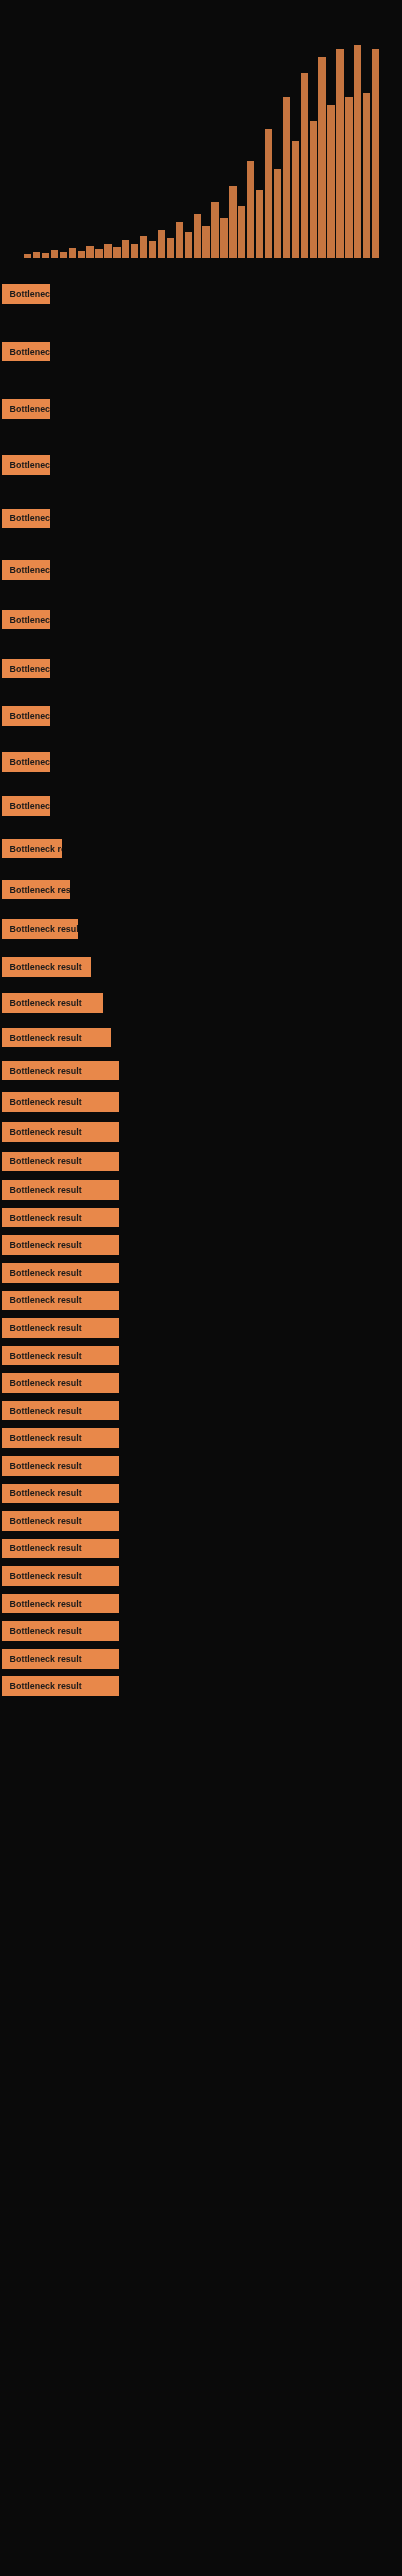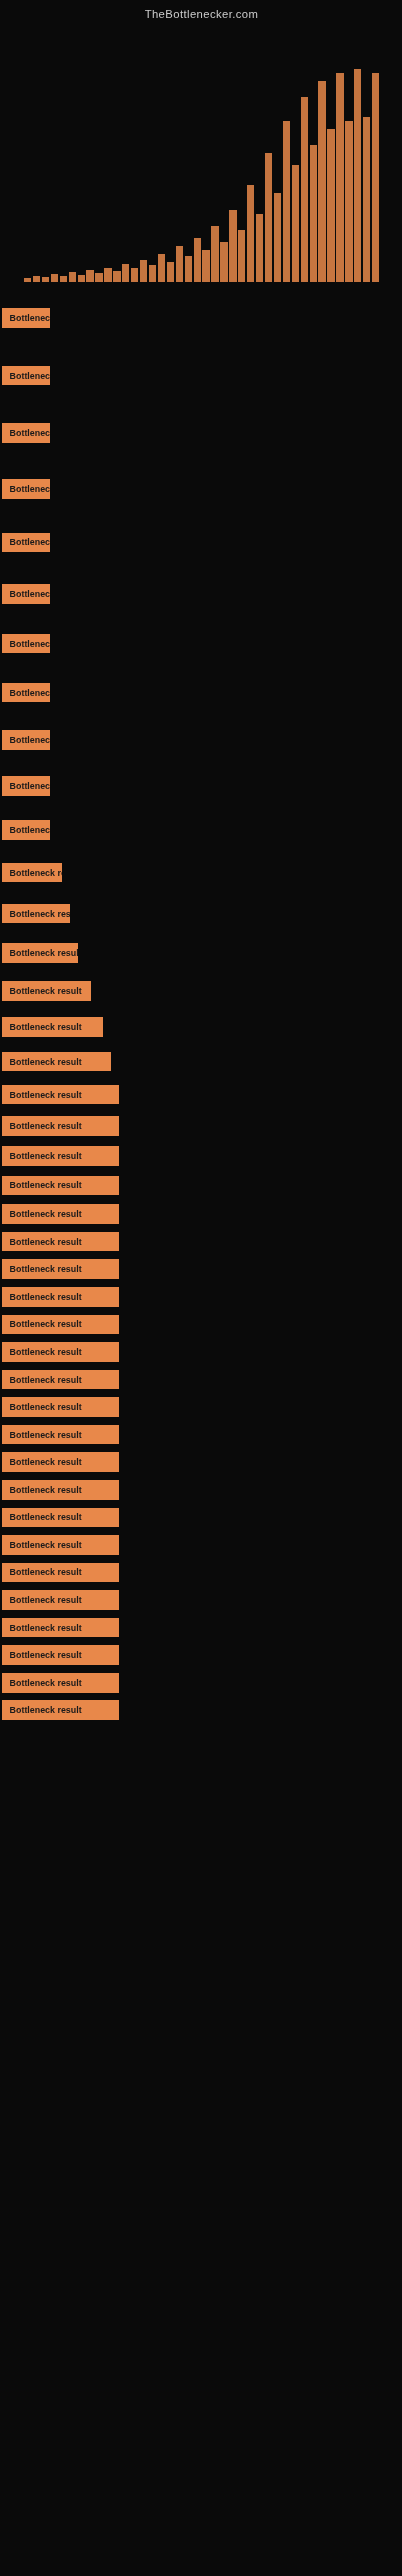--- a/index.html
+++ b/index.html
@@ -88,23 +88,20 @@
     .badge-w11 { width: 76px; overflow: hidden; }
     .badge-w12 { width: 89px; overflow: hidden; }
     .badge-w13 { width: 101px; overflow: hidden; }
     .badge-w14 { width: 109px; overflow: hidden; }
     .badge-full { width: 117px; }
   </style>
 </head>
 <body>
 
 <div>
-  <div class="header">
-    <span>TheBottlenecker.com</span>
-  </div>
 
   <div class="chart-area">
     <div class="chart-bars" id="bar-chart-container">
     <div class="bar" style="height: 4px;"></div>
         <div class="bar" style="height: 6.4px;"></div>
         <div class="bar" style="height: 4.8px;"></div>
         <div class="bar" style="height: 8px;"></div>
         <div class="bar" style="height: 5.6px;"></div>
         <div class="bar" style="height: 9.7px;"></div>
         <div class="bar" style="height: 7.2px;"></div>

